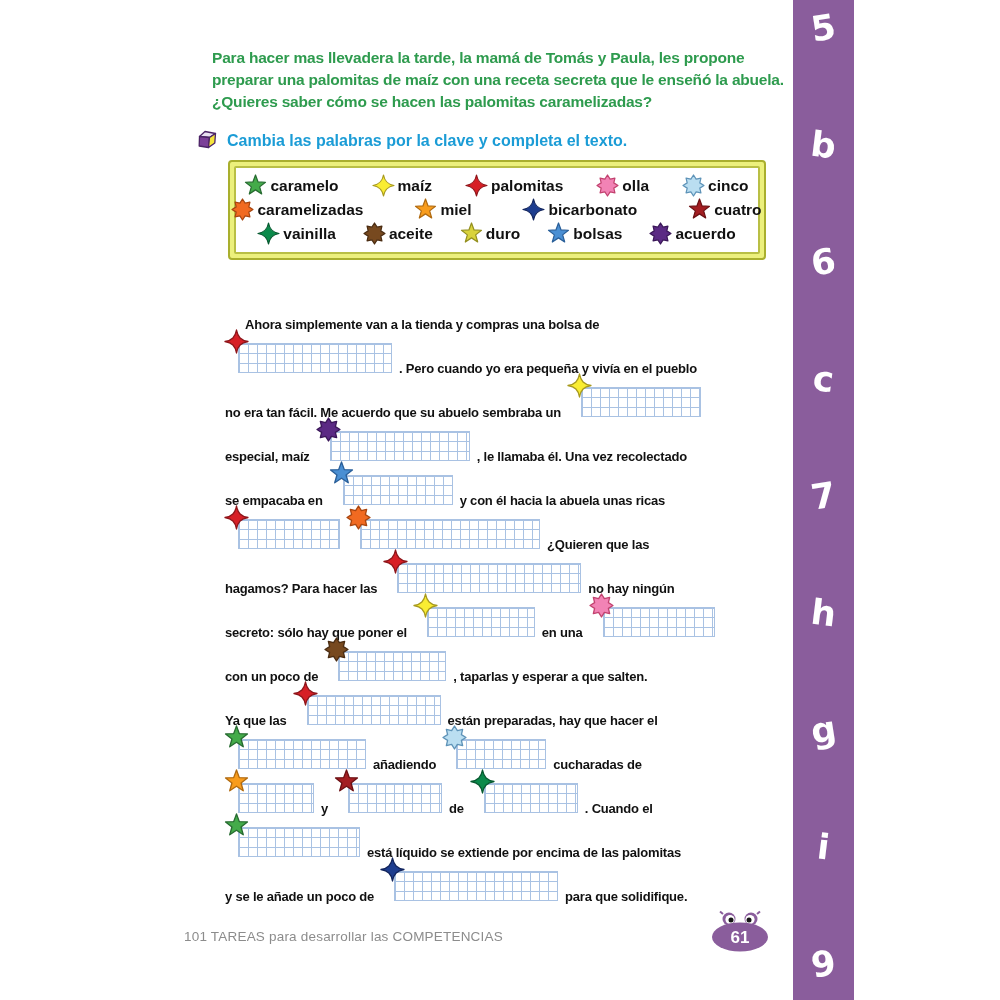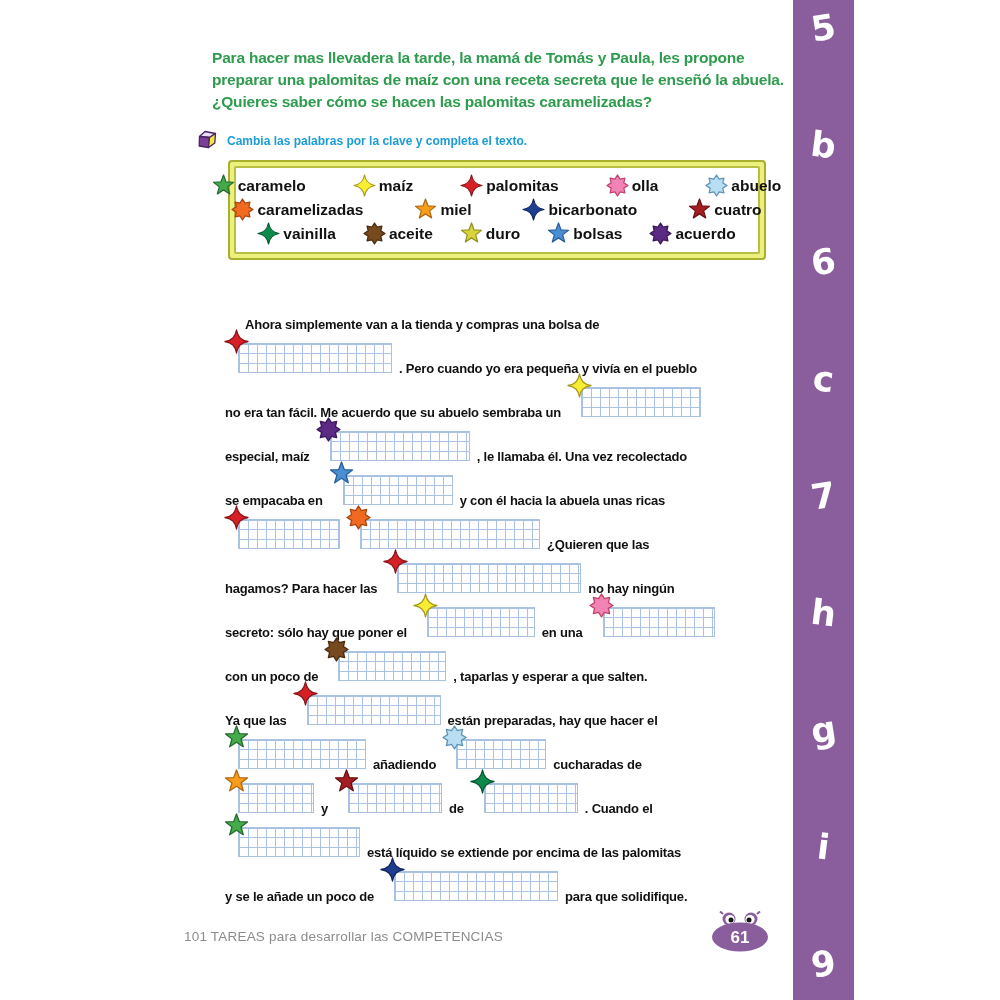--- a/index.html
+++ b/index.html
@@ -12,30 +12,30 @@
           font-family:"DejaVu Sans",sans-serif;font-weight:bold;font-size:35px;line-height:44px;}
   .doodle:nth-child(odd){transform:rotate(-9deg);}
   .doodle:nth-child(even){transform:rotate(7deg);}
 
   
   .intro{position:absolute;left:212px;top:47px;width:594px;font-weight:bold;
          font-size:15.5px;line-height:22px;letter-spacing:-0.2px;}
 
   
   .instr{position:absolute;left:195px;top:127px;display:flex;align-items:center;gap:8px;
-         font-weight:bold;font-size:12px;}
+         font-weight:bold;font-size:16px;}
   .cube{flex:none;}
 
   
   .keybox{position:absolute;left:228px;top:160px;width:538px;background:#ecf07c;
           border:2px solid #a9af2e;border-radius:4px;padding:4px;box-sizing:border-box;}
   .keyinner{background:#fff;border:2px solid #b9bf45;border-radius:2px;
             padding:7px 6px 8px;display:flex;flex-direction:column;gap:3px;}
   .keyrow{display:flex;justify-content:center;align-items:center;}
-  .keyrow:nth-child(1){gap:48px;}
+  .keyrow:nth-child(1){gap:34px;}
   .keyrow:nth-child(2){gap:52px;}
   .keyrow:nth-child(3){gap:28px;}
   .keyitem{display:flex;align-items:center;gap:4px;font-weight:bold;font-size:15.5px;}
 
   
   .bodytext{position:absolute;left:225px;top:288px;width:580px;}
   .bline{display:flex;align-items:flex-end;height:44px;gap:7px;white-space:pre;
          font-size:13px;font-weight:bold;letter-spacing:-0.2px;}
   .bline:first-child{padding-left:20px;}
   .blankwrap{position:relative;flex:none;margin-left:13px;}
@@ -91,21 +91,21 @@
           <div class="keyitem">
             <svg viewBox="0 0 24 24" width="21" height="21" style="overflow: visible;">
               <polygon points="12,0 14.99,4.79 20.49,3.51 19.21,9.01 24,12 19.21,14.99 20.49,20.49 14.99,19.21 12,24 9.01,19.21 3.51,20.49 4.79,14.99 0,12 4.79,9.01 3.51,3.51 9.01,4.79" fill="#f283b5" stroke="#c2426f" stroke-width="1.4" stroke-linejoin="round"></polygon>
             </svg>
             <span>olla</span>
           </div>
           <div class="keyitem">
             <svg viewBox="0 0 24 24" width="21" height="21" style="overflow: visible;">
               <polygon points="12,0 14.99,4.79 20.49,3.51 19.21,9.01 24,12 19.21,14.99 20.49,20.49 14.99,19.21 12,24 9.01,19.21 3.51,20.49 4.79,14.99 0,12 4.79,9.01 3.51,3.51 9.01,4.79" fill="#badef1" stroke="#5e93b8" stroke-width="1.4" stroke-linejoin="round"></polygon>
             </svg>
-            <span>abuelo</span>
+            <span>cinco</span>
           </div>
         </div>
         <div class="keyrow">
           <div class="keyitem">
             <svg viewBox="0 0 24 24" width="21" height="21" style="overflow: visible;">
               <polygon points="12,0 14.99,4.79 20.49,3.51 19.21,9.01 24,12 19.21,14.99 20.49,20.49 14.99,19.21 12,24 9.01,19.21 3.51,20.49 4.79,14.99 0,12 4.79,9.01 3.51,3.51 9.01,4.79" fill="#f16a21" stroke="#a8450f" stroke-width="1.4" stroke-linejoin="round"></polygon>
             </svg>
             <span>caramelizadas</span>
           </div>
           <div class="keyitem">

